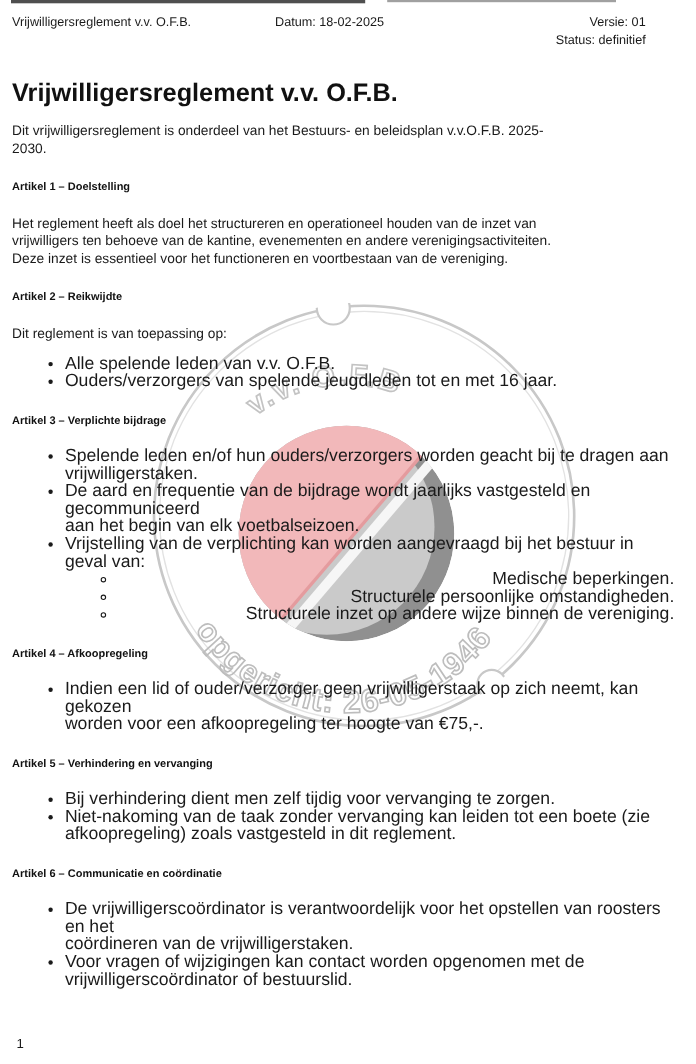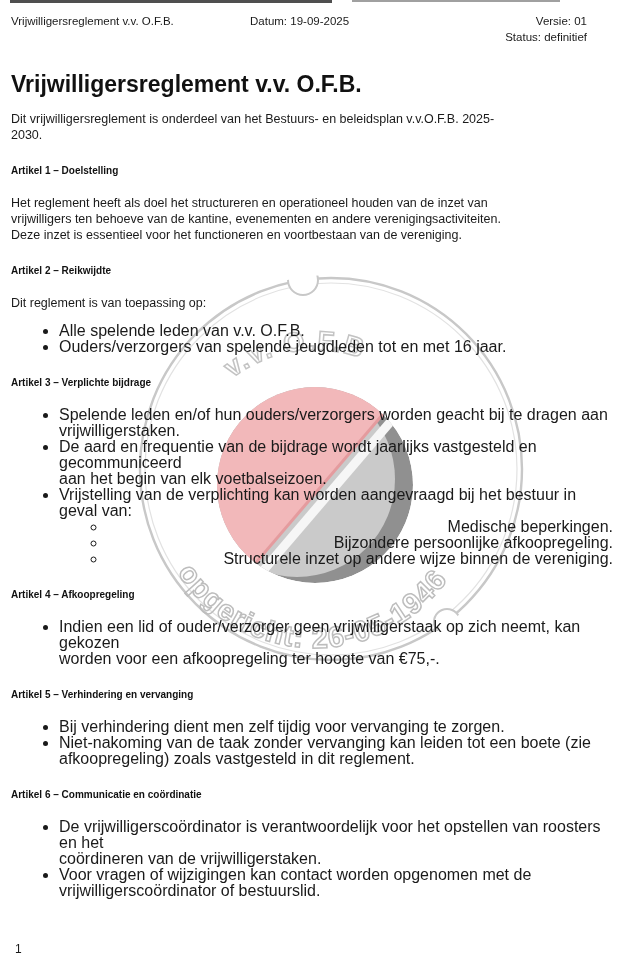--- a/index.html
+++ b/index.html
@@ -73,21 +73,21 @@
       <textPath href="#arcTop" startOffset="8%">v.v. O.F.B</textPath>
     </text>
     <text class="wm-text wm-bottom">
       <textPath href="#arcBottom" startOffset="2%">opgericht: 26-05-1946</textPath>
     </text>
   </svg>
 
   <div class="content">
     <header>
       <span class="hdr-left">Vrijwilligersreglement v.v. O.F.B.</span>
-      <span class="hdr-datum">Datum: 19-09-2025</span>
+      <span class="hdr-datum">Datum: 18-02-2025</span>
       <span class="hdr-right">
         <span>Versie: 01</span><br>
         <span>Status: definitief</span>
       </span>
     </header>
 
     <h1>Vrijwilligersreglement v.v. O.F.B.</h1>
 
     <p class="intro">Dit vrijwilligersreglement is onderdeel van het Bestuurs- en beleidsplan v.v.O.F.B. 2025-
 2030.</p>
@@ -117,21 +117,21 @@
             <div class="li-text">De aard en frequentie van de bijdrage wordt jaarlijks vastgesteld en gecommuniceerd
 aan het begin van elk voetbalseizoen.</div>
           </li>
           <li>
             <div class="li-text">Vrijstelling van de verplichting kan worden aangevraagd bij het bestuur in geval van:</div>
             <ul class="sub">
               <li>
                 <div class="li-text">Medische beperkingen.</div>
               </li>
               <li>
-                <div class="li-text">Bijzondere persoonlijke afkoopregeling.</div>
+                <div class="li-text">Structurele persoonlijke omstandigheden.</div>
               </li>
               <li>
                 <div class="li-text">Structurele inzet op andere wijze binnen de vereniging.</div>
               </li>
             </ul>
           </li>
         </ul>
         <div class="article-heading">Artikel 4 – Afkoopregeling</div>
         <ul>
           <li>

